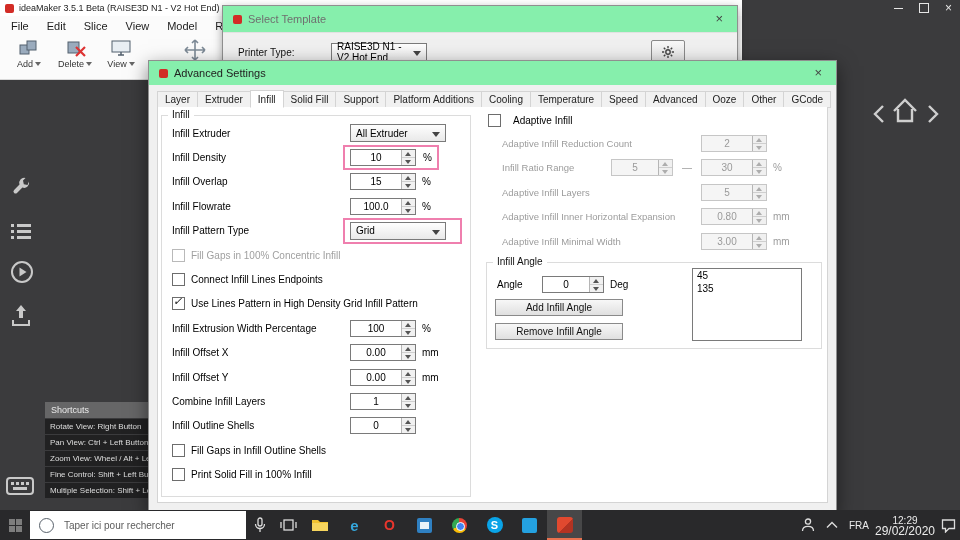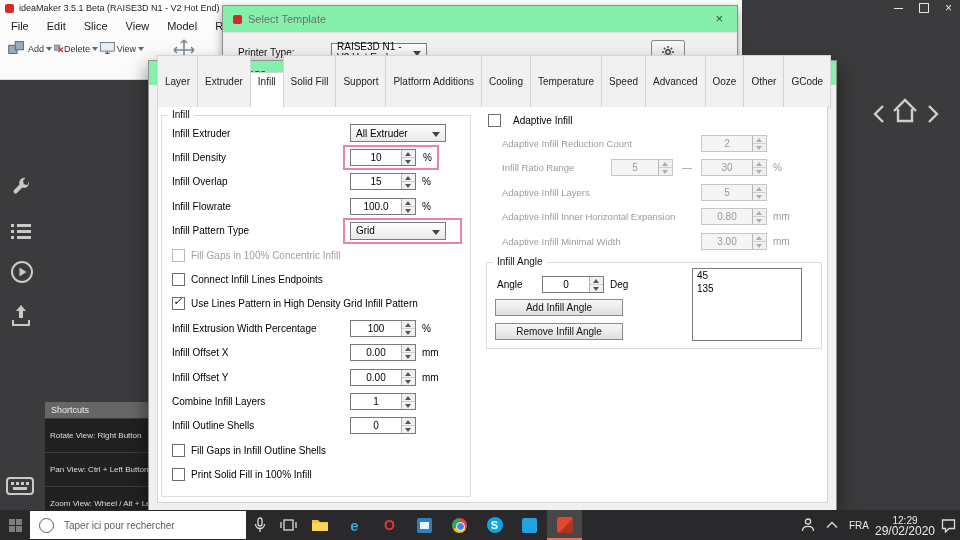--- a/index.html
+++ b/index.html
@@ -6,48 +6,48 @@
   body{font-family:"Liberation Sans",sans-serif}
   .screen{position:relative;width:960px;height:540px;overflow:hidden;background:#3b3b3d}
   
   .chrome{position:absolute;left:0;top:0;width:742px;height:80px;background:#fbfbfb;z-index:1}
   .titlebar{height:16px;display:flex;align-items:center;gap:5px;padding-left:5px;background:#fff}
   .logo{width:9px;height:9px;border-radius:2px;background:#d22c26;flex:none}
   .title-text{font-size:9px;color:#1c1c1c;white-space:nowrap}
   .menubar{height:20px;display:flex;align-items:center;padding-left:2px}
   .menu-item{font-size:11px;color:#1c1c1c;padding:3px 9px;cursor:default}
   .toolbar{height:43px;display:flex;align-items:flex-start;padding-left:6px;border-bottom:1px solid #d9d9d9}
-  .tool-btn{width:46px;display:flex;flex-direction:row;align-items:center;padding-top:2px}
+  .tool-btn{width:46px;display:flex;flex-direction:column;align-items:center;padding-top:2px}
   .tool-label{font-size:9px;color:#333;display:flex;align-items:center;gap:2px;margin-top:1px}
   .caret{width:0;height:0;border:3px solid transparent;border-top:4px solid #666;margin-top:3px}
   .win-controls{position:absolute;top:3px;right:8px;display:flex;gap:16px;align-items:center;z-index:3}
   .wc-min{width:9px;height:1px;background:#e6e6e6}
   .wc-max{width:8px;height:8px;border:1px solid #e6e6e6}
   .wc-close{color:#e6e6e6;font-size:12px;line-height:10px}
   
   .rail{position:absolute;z-index:1;color:#c9c9c9}
   
   .shortcuts{position:absolute;left:45px;top:402px;width:141px;z-index:5}
   .sc-header{background:rgba(112,112,112,.82);color:#ececec;font-size:9px;padding:3px 6px}
-  .sc-item{background:rgba(28,28,28,.82);color:#dedede;font-size:8px;padding:12px 5px;margin-top:1px;white-space:nowrap;overflow:hidden}
+  .sc-item{background:rgba(28,28,28,.82);color:#dedede;font-size:8px;padding:3px 5px;margin-top:1px;white-space:nowrap;overflow:hidden}
   
   .dialog{position:absolute;background:#f0f0f0;border:1px solid #8f8f8f}
   .dlg-title{height:24px;background:#86efac;display:flex;align-items:center;gap:6px;padding:0 10px}
   .dlg-title .ttext{font-size:11px;color:#222}
   .dlg-close{margin-left:auto;font-size:13px;color:#444;line-height:12px;padding:2px 4px;cursor:default}
   .select-template{left:222px;top:5px;width:514px;height:118px;z-index:8;box-shadow:0 3px 9px rgba(0,0,0,.35)}
   .select-template .dlg-title{height:26px}
   .select-template .ttext{color:#6f6f6f}
   .st-body{position:relative;height:92px;border-top:1px solid #e2e2e2}
   .st-label{position:absolute;left:15px;top:14px;font-size:10px;color:#111}
   .st-combo{position:absolute;left:108px;top:10px;width:302px}
   .st-gear{position:absolute;left:428px;top:7px;width:32px;height:22px;background:linear-gradient(#f8f8f8,#e2e2e2);border:1px solid #8a8a8a;border-radius:2px;display:flex;align-items:center;justify-content:center}
   .advanced{left:148px;top:60px;width:687px;height:450px;z-index:10;box-shadow:0 6px 18px rgba(0,0,0,.5)}
   .tabstrip{position:absolute;left:8px;right:8px;top:27px;height:19px;display:flex;align-items:flex-end;border-bottom:1px solid #d4d4d4}
-  .tab{font-size:10px;padding:20px 7px;border:1px solid #d4d4d4;margin-right:-1px;margin-bottom:-1px;background:#f1f1f1;color:#222;white-space:nowrap;cursor:default}
+  .tab{font-size:10px;padding:2px 7px;border:1px solid #d4d4d4;margin-right:-1px;margin-bottom:-1px;background:#f1f1f1;color:#222;white-space:nowrap;cursor:default}
   .tab.active{background:#fff;border-bottom-color:#fff;padding-top:3px;position:relative;z-index:2}
   .dlg-body{position:absolute;left:8px;right:8px;top:46px;bottom:8px;background:#fff;border:1px solid #d4d4d4;border-top:none}
   .grp{position:absolute;border:1px solid #dcdcdc}
   .grp-legend{position:absolute;top:-7px;left:6px;background:#fff;padding:0 4px;font-size:10px;color:#111}
   .grp-infill{left:3px;top:8px;width:310px;height:382px;padding-top:5px;box-sizing:border-box}
   .frow{height:24.4px;display:flex;align-items:center;padding-left:10px}
   .flabel{width:178px;font-size:10px;color:#000;flex:none}
   .cb{width:11px;height:11px;border:1px solid #6d6d6d;background:#fff;flex:none;position:relative}
   .cb .chk{position:absolute;top:-3px;left:0;font-size:11px;color:#111}
   .cb.disabled{border-color:#b9b9b9}

